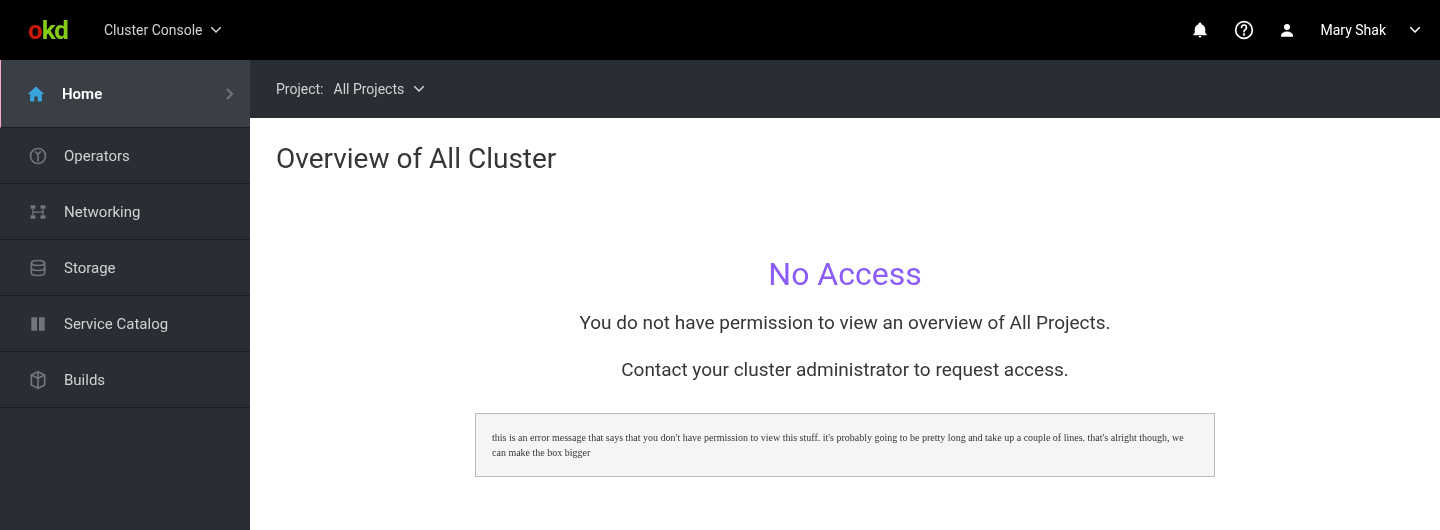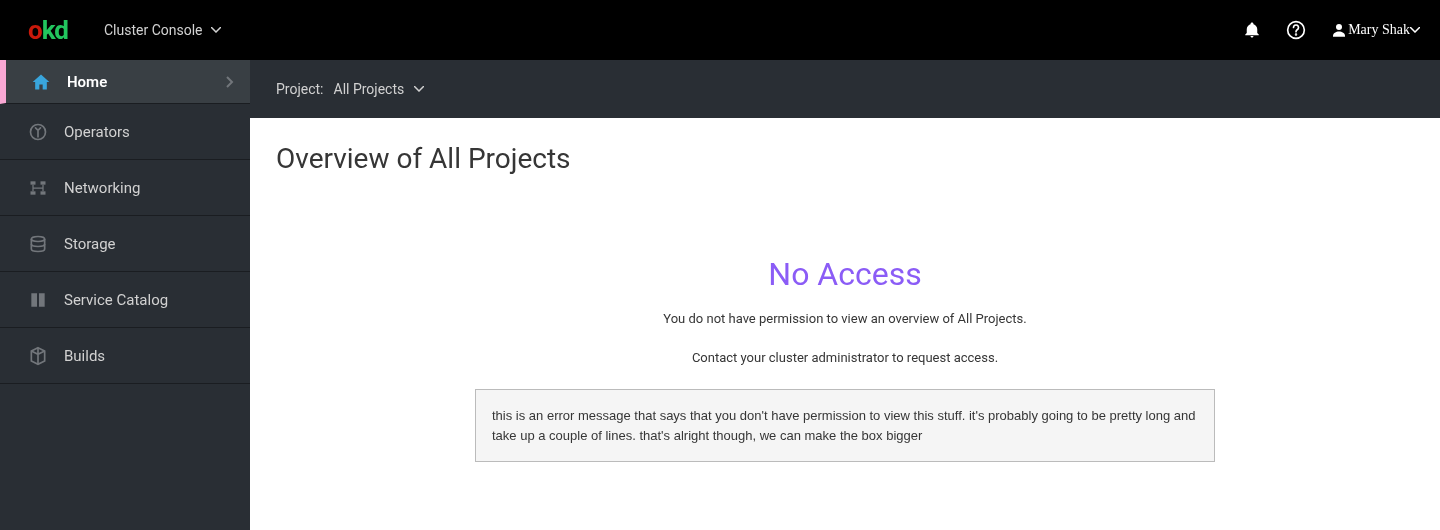--- a/index.html
+++ b/index.html
@@ -26,21 +26,21 @@
       display: flex;
       align-items: center;
       font-weight: 700;
       font-size: 26px;
       letter-spacing: -1px;
     }
     .logo-o {
       color: #c9190b;
     }
     .logo-kd {
-      color: #22c55e;
+      color: #84cc16;
     }
     .console-selector {
       margin-left: 36px;
       display: flex;
       align-items: center;
       color: #d2d2d2;
       font-size: 14px;
       cursor: pointer;
       gap: 8px;
     }
@@ -54,25 +54,24 @@
       width: 20px;
       height: 20px;
       display: flex;
       align-items: center;
       justify-content: center;
       cursor: pointer;
     }
     .user-menu {
       display: flex;
       align-items: center;
-      gap: 0;
+      gap: 24px;
       cursor: pointer;
       font-size: 14px;
       color: #fff;
-      font-family: Liberation Serif, serif;
     }
     .sidebar {
       position: absolute;
       top: 60px;
       left: 0;
       width: 250px;
       height: calc(530px - 60px);
       background: #292e34;
     }
     .sidebar-item {
@@ -83,22 +82,22 @@
       color: #d1d1d1;
       font-size: 15px;
       cursor: pointer;
       border-bottom: 1px solid #1a1d21;
       gap: 16px;
     }
     .sidebar-item.active {
       background: #393f44;
       color: #fff;
       font-weight: 600;
-      height: 44px;
-      border-left: 6px solid #f9a8d4;
+      height: 68px;
+      border-left: 1px solid #f9a8d4;
       padding-left: 25px;
     }
     .sidebar-item .nav-icon {
       width: 20px;
       height: 20px;
       display: flex;
       align-items: center;
       justify-content: center;
       flex-shrink: 0;
     }
@@ -137,32 +136,32 @@
     .empty-state {
       text-align: center;
     }
     .empty-title {
       font-size: 32px;
       font-weight: 400;
       color: #8b5cf6;
       margin-bottom: 18px;
     }
     .empty-text {
-      font-size: 13px;
+      font-size: 19px;
       color: #363636;
       margin-bottom: 24px;
     }
     .error-box {
-      margin: 24px auto 0;
+      margin: 32px auto 0;
       max-width: 740px;
       border: 1px solid #bbb;
       background: #f5f5f5;
       padding: 16px;
-      font-family: Liberation Sans, sans-serif;
-      font-size: 13px;
+      font-family: Liberation Serif, serif;
+      font-size: 10px;
       color: #363636;
       text-align: left;
       line-height: 1.5;
     }
     svg {
       display: block;
     }
   </style>
 </head>
 <body>
@@ -283,21 +282,21 @@
   <div class="project-bar">
     <span>Project:</span>
     <span>All Projects</span>
     <span>
       <svg width="10" height="6" viewBox="0 0 10 6">
           <path d="M0 0 L5 5 L10 0" stroke="#d1d1d1" stroke-width="1.5" fill="none"></path>
         </svg>
     </span>
   </div>
   <div class="content">
-    <h1 class="page-title">Overview of All Projects</h1>
+    <h1 class="page-title">Overview of All Cluster</h1>
     <div class="empty-state">
       <h2 class="empty-title">No Access</h2>
       <p class="empty-text">You do not have permission to view an overview of All Projects.</p>
       <p class="empty-text">Contact your cluster administrator to request access.</p>
       <div class="error-box">this is an error message that says that you don't have permission to view this stuff. it's probably going to be pretty long and take up a couple of lines. that's alright though, we can make the box bigger</div>
     </div>
   </div>
 </div>
 
 </body></html>

